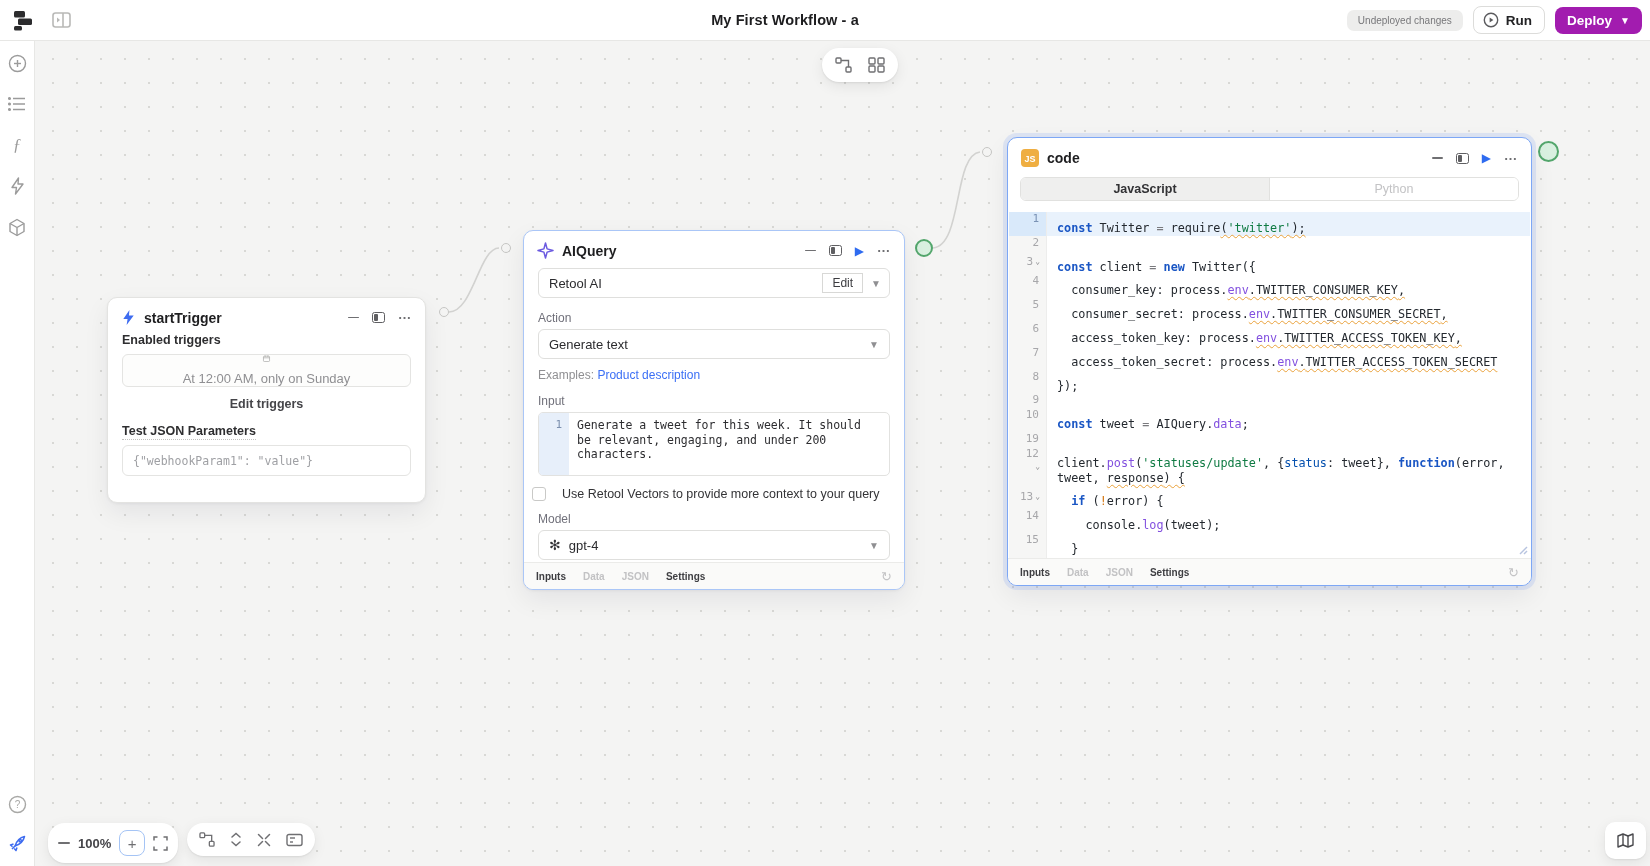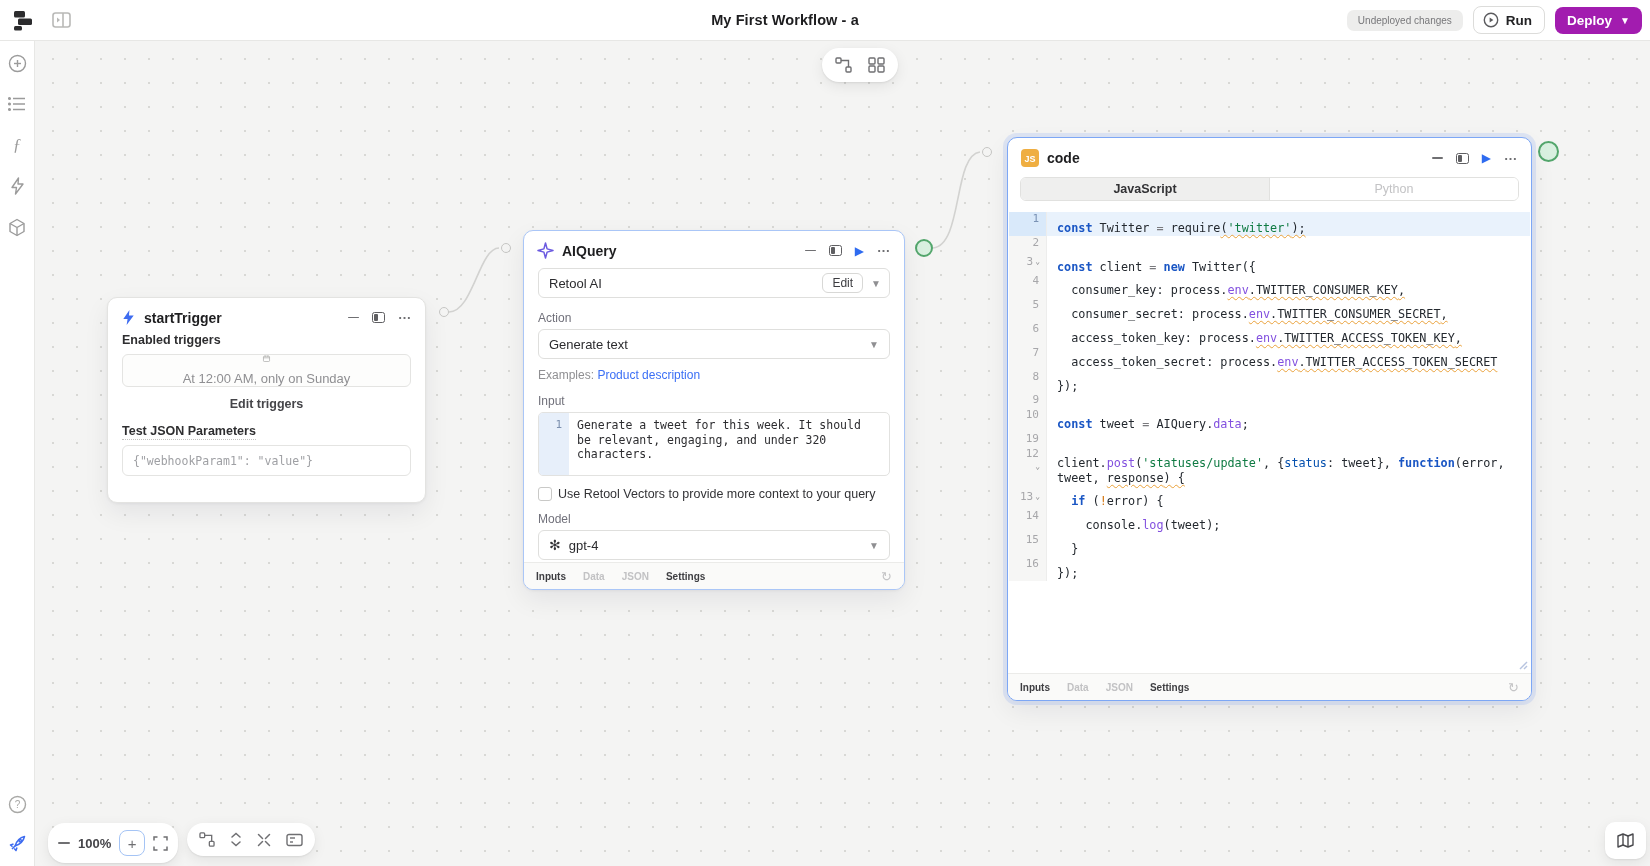--- a/index.html
+++ b/index.html
@@ -54,40 +54,40 @@
   .sched-box { display:flex; align-items:center; gap:9px; margin:0 14px 10px; border:1px solid #e4e4e2; border-radius:6px; height:33px; padding:0 10px; background:#fdfdfc; cursor:pointer;flex-direction:column; }
   .sched-text { font-size:13px; color:#8f8f92; }
   .edit-triggers { text-align:center; font-size:12.5px; font-weight:700; color:#454549; margin:2px 0 13px; cursor:pointer; }
   .dotted-u { border-bottom:1px dotted #c2c2c0; padding-bottom:1px; }
   .json-box { margin:0 14px; border:1px solid #e4e4e2; border-radius:6px; height:31px; display:flex; align-items:center; padding:0 10px; font-family:"DejaVu Sans Mono", monospace; font-size:11.5px; color:#9fa0a4; }
 
   
   .node.ai { left:488px; top:189px; width:382px; height:360px; border-color:#aac6f7; }
   .res-row { display:flex; align-items:center; margin:2px 14px 13px; border:1px solid #dfdfdd; border-radius:6px; height:30px; padding:0 8px 0 10px; font-size:13px; color:#2b2b2e; }
   .res-row .grow { flex:1; }
-  .edit-btn { border:1px solid #d8d8d6; border-radius:6px; padding:2px 9px; font-size:12px; font-weight:500; color:#3c3c40; background:#fff; cursor:pointer; margin-right:8px; }
+  .edit-btn { border:1px solid #d8d8d6; border-radius:0; padding:2px 9px; font-size:12px; font-weight:500; color:#3c3c40; background:#fff; cursor:pointer; margin-right:8px; }
   .examples { margin:9px 14px 12px; font-size:12px; }
   .examples .lbl { color:#8f8f92; }
   .examples a { color:#3b6ff5; text-decoration:none; cursor:pointer; }
   .prompt-editor { margin:0 14px 11px; border:1px solid #e2e2e0; border-radius:5px; overflow:hidden; display:flex; height:64px; background:#fff; }
   .prompt-gutter { width:30px; background:#e7effa; color:#7b8fae; font-family:"DejaVu Sans Mono", monospace; font-size:11px; text-align:right; padding:5px 7px 0 0; }
   .prompt-text { flex:1; padding:5px 8px 0 8px; font-family:"DejaVu Sans Mono", monospace; font-size:11.5px; line-height:14.5px; color:#2d2d30; }
-  .check-row { display:flex; align-items:center; gap:6px; margin:0 14px 11px; cursor:pointer; }
+  .check-row { display:flex; align-items:center; gap:16px; margin:0 8px 11px; cursor:pointer; }
   .checkbox { width:14px; height:14px; border:1px solid #c9c9c7; border-radius:3px; background:#fff; flex:none; }
   .check-label { font-size:12.5px; color:#333336; }
   .openai-glyph { font-size:14px; color:#343438; margin-right:8px; }
 
   .node-footer { position:absolute; left:0; right:0; bottom:0; height:27px; background:#fafaf9; border-top:1px solid #ebebe9; border-radius:0 0 9px 9px; display:flex; align-items:center; gap:17px; padding:0 12px; }
   .ftab { font-size:10px; cursor:pointer; }
   .ftab.dark { color:#3e3e42; font-weight:600; }
   .ftab.pale { color:#c2c2c4; font-weight:600; }
   .sync-ic { margin-left:auto; color:#c4c4c6; font-size:13px; cursor:pointer; }
 
   
-  .node.code { left:972px; top:96px; width:525px; height:564px; border:1.5px solid #7da7f5; box-shadow:0 0 0 4px rgba(100,145,245,.16), 0 10px 26px rgba(20,20,40,.07); }
+  .node.code { left:972px; top:96px; width:525px; height:449px; border:1.5px solid #7da7f5; box-shadow:0 0 0 4px rgba(100,145,245,.16), 0 10px 26px rgba(20,20,40,.07); }
   .seg { display:flex; margin:3px 12px 8px; border:1px solid #e1e1df; border-radius:6px; overflow:hidden; height:24px; }
   .seg-item { flex:1; display:flex; align-items:center; justify-content:center; font-size:12.5px; cursor:pointer; }
   .seg-item.sel { background:#efefee; color:#323235; font-weight:600; border-right:1px solid #e1e1df; }
   .seg-item.unsel { background:#fff; color:#c3c3c5; }
 
   .code-editor { position:absolute; left:1px; right:1px; top:68px; bottom:27px; overflow:hidden; background:#fff; }
   .code-row { display:flex; }
   .code-gutter { width:38px; flex:none; background:#f6f6f5; color:#a7a7aa; font-family:"DejaVu Sans Mono", monospace; font-size:11px; text-align:right; padding-right:7px; line-height:14.8px; border-right:1px solid #ededec; display:flex; flex-direction:column; align-items:flex-end; }
   .code-gutter .fold { font-size:8px; color:#8a8a8d; line-height:10px; margin-right:-1px; }
   .code-gutter.inline-fold { flex-direction:row; justify-content:flex-end; align-items:center; gap:2px; }
@@ -290,21 +290,21 @@
       <span class="grow">Generate text</span>
       <span class="chevron">▼</span>
     </div>
     <div class="examples">
       <span class="lbl">Examples:</span>
       <a>Product description</a>
     </div>
     <div class="field-label">Input</div>
     <div class="prompt-editor">
       <div class="prompt-gutter">1</div>
-      <div class="prompt-text">Generate a tweet for this week. It should be relevant, engaging, and under 320 characters.</div>
+      <div class="prompt-text">Generate a tweet for this week. It should be relevant, engaging, and under 200 characters.</div>
     </div>
     <div class="check-row">
       <span class="checkbox"></span>
       <span class="check-label">Use Retool Vectors to provide more context to your query</span>
     </div>
     <div class="field-label">Model</div>
     <div class="select">
       <span class="openai-glyph">✻</span>
       <span class="grow">gpt-4</span>
       <span class="chevron">▼</span>

